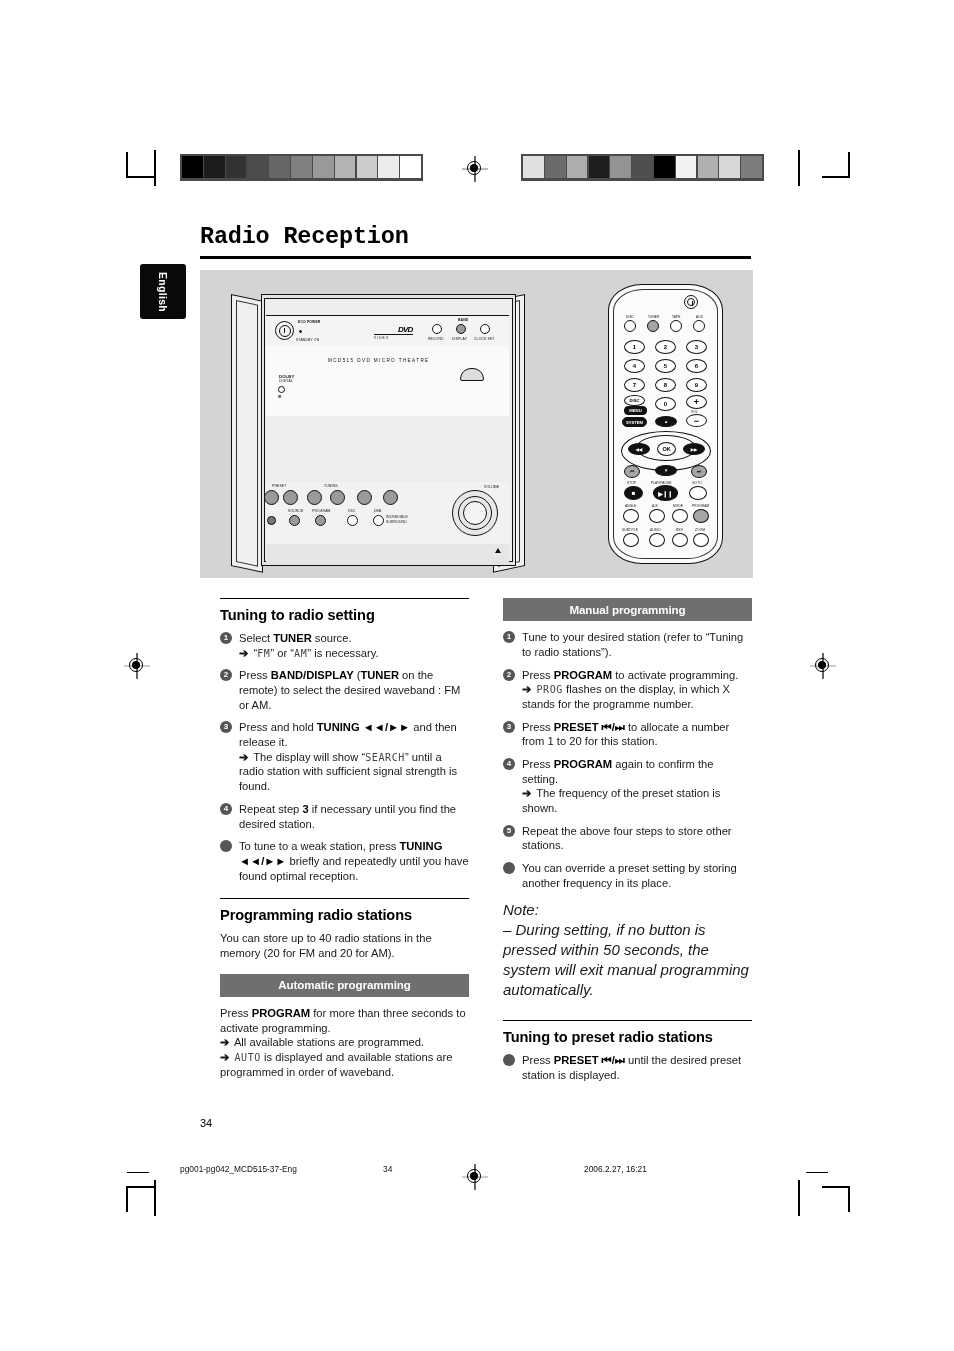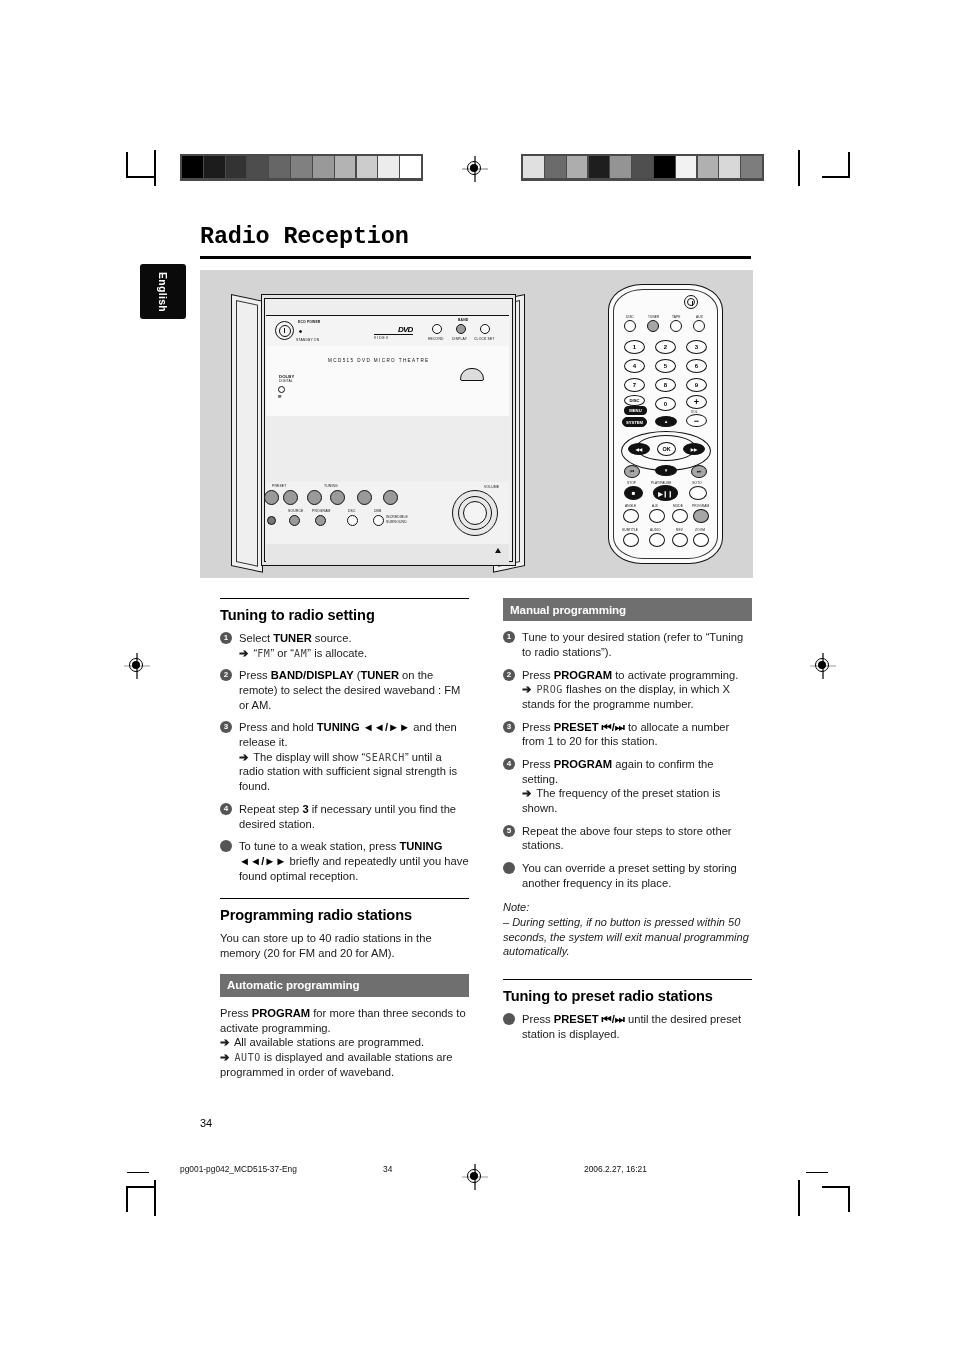--- a/index.html
+++ b/index.html
@@ -124,34 +124,34 @@
   .col{position:absolute;width:249px;font-size:11.2px;line-height:1.31;color:#1a1a1a;}
   .colL{left:220px;top:598px;}
   .colR{left:503px;top:598px;}
 
   .h2{
     font-size:14.6px;font-weight:bold;color:#000;margin:0 0 6px 0;
     padding-top:7px;border-top:1.9px solid #000;letter-spacing:-0.1px;
   }
   .bandhead{
     background:#6f6f6f;color:#fff;font-weight:bold;font-size:11.6px;
-    padding:3.5px 7px 4.5px 7px;margin:0 0 9px 0;letter-spacing:-0.1px;
+    padding:3.5px 7px 4.5px 7px;margin:0 0 9px 0;letter-spacing:-0.1px;text-align:center;
   }
   .para{margin:0 0 8px 0;}
   .item{position:relative;padding-left:19px;margin:0 0 8px 0;}
   .mk{
     position:absolute;left:0;top:1px;width:12px;height:12px;border-radius:50%;
     background:#555;color:#fff;font-size:8px;font-weight:bold;
     display:flex;align-items:center;justify-content:center;line-height:1;
   }
   .mk.dot{background:#555;}
   .arrow{display:inline-block;margin-right:2px;font-weight:bold;}
   .lcd{font-family:"DejaVu Sans Mono", monospace;font-size:10px;letter-spacing:0.6px;color:#444;}
   b.bd{font-weight:bold;color:#000;}
-  .note{font-style:italic;font-size:11px;line-height:1.33;margin-top:10px;}
+  .note{font-style:italic;font-size:15px;line-height:1.33;margin-top:10px;}
   .note .ttl{font-style:italic;}
 
   .pagenum{position:absolute;left:200px;top:1117px;font-size:11px;}
 
   .footer{position:absolute;top:1164px;font-size:8.4px;color:#111;font-family:"Liberation Sans",sans-serif;}
 </style>
 </head>
 <body>
 
 <div class="page">
@@ -379,21 +379,21 @@
       <div class="rbtn" style="left:40px;top:248px;width:16px;height:14px;"></div>
       <div class="rbtn" style="left:63px;top:248px;width:16px;height:14px;"></div>
       <div class="rbtn" style="left:84px;top:248px;width:16px;height:14px;"></div>
     </div>
 
   </div>
 
   <div class="col colL">
     <div class="h2">Tuning to radio setting</div>
     <div id="left-steps">
-        <div class="item"><span class="mk">1</span><span>Select </span><b class="bd">TUNER</b><span> source.</span><br><span class="arrow">➔</span> <span>“</span><span class="lcd">FM</span><span>” or “</span><span class="lcd">AM</span><span>” is allocate.</span></div>
+        <div class="item"><span class="mk">1</span><span>Select </span><b class="bd">TUNER</b><span> source.</span><br><span class="arrow">➔</span> <span>“</span><span class="lcd">FM</span><span>” or “</span><span class="lcd">AM</span><span>” is necessary.</span></div>
         <div class="item"><span class="mk">2</span><span>Press </span><b class="bd">BAND/DISPLAY</b><span> (</span><b class="bd">TUNER</b><span> on the remote) to select the desired waveband : FM or AM.</span></div>
         <div class="item"><span class="mk">3</span><span>Press and hold </span><b class="bd">TUNING</b><b class="bd"> ◄◄/►►</b><span> and then release it.</span><br><span class="arrow">➔</span> <span>The display will show “</span><span class="lcd">SEARCH</span><span>” until a radio station with sufficient signal strength is found.</span></div>
         <div class="item"><span class="mk">4</span><span>Repeat step </span><b class="bd">3</b><span> if necessary until you find the desired station.</span></div>
         <div class="item"><span class="mk dot"></span><span>To tune to a weak station, press </span><b class="bd">TUNING</b><b class="bd"> ◄◄/►►</b><span> briefly and repeatedly until you have found optimal reception.</span></div>
       </div>
 
     <div style="height:7px"></div>
     <div class="h2">Programming radio stations</div>
     <div class="para">You can store up to 40 radio stations in the memory (20 for FM and 20 for AM).</div>
     <div style="height:5px"></div>

